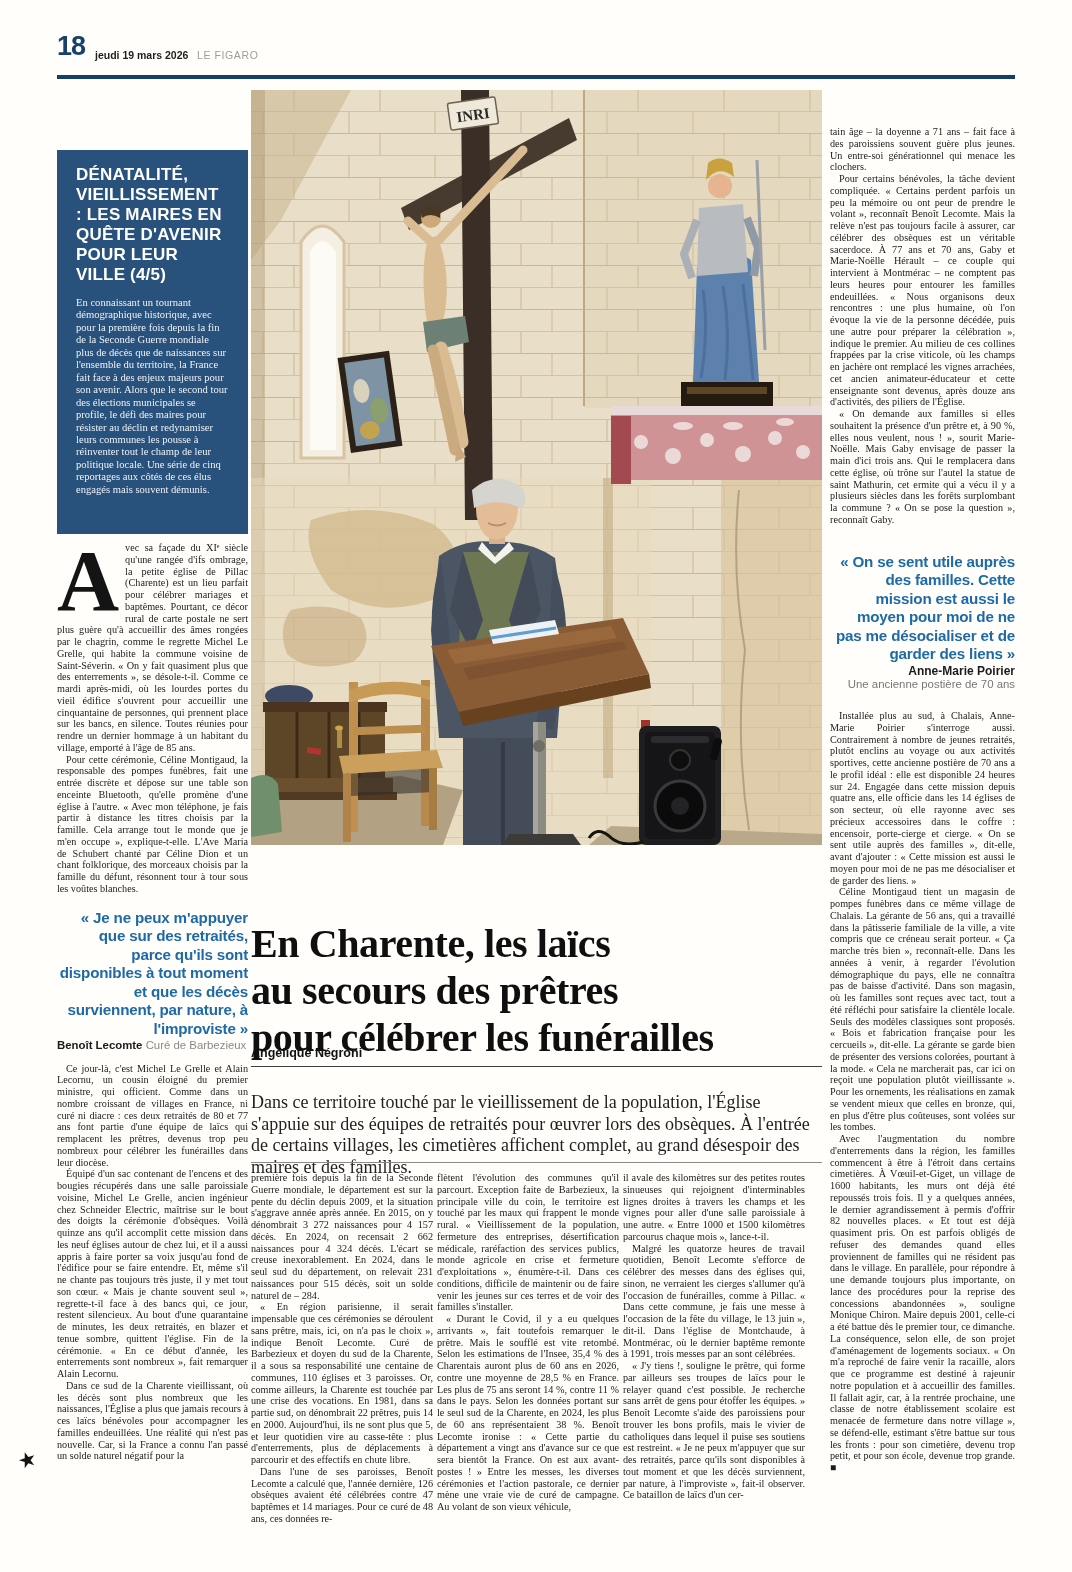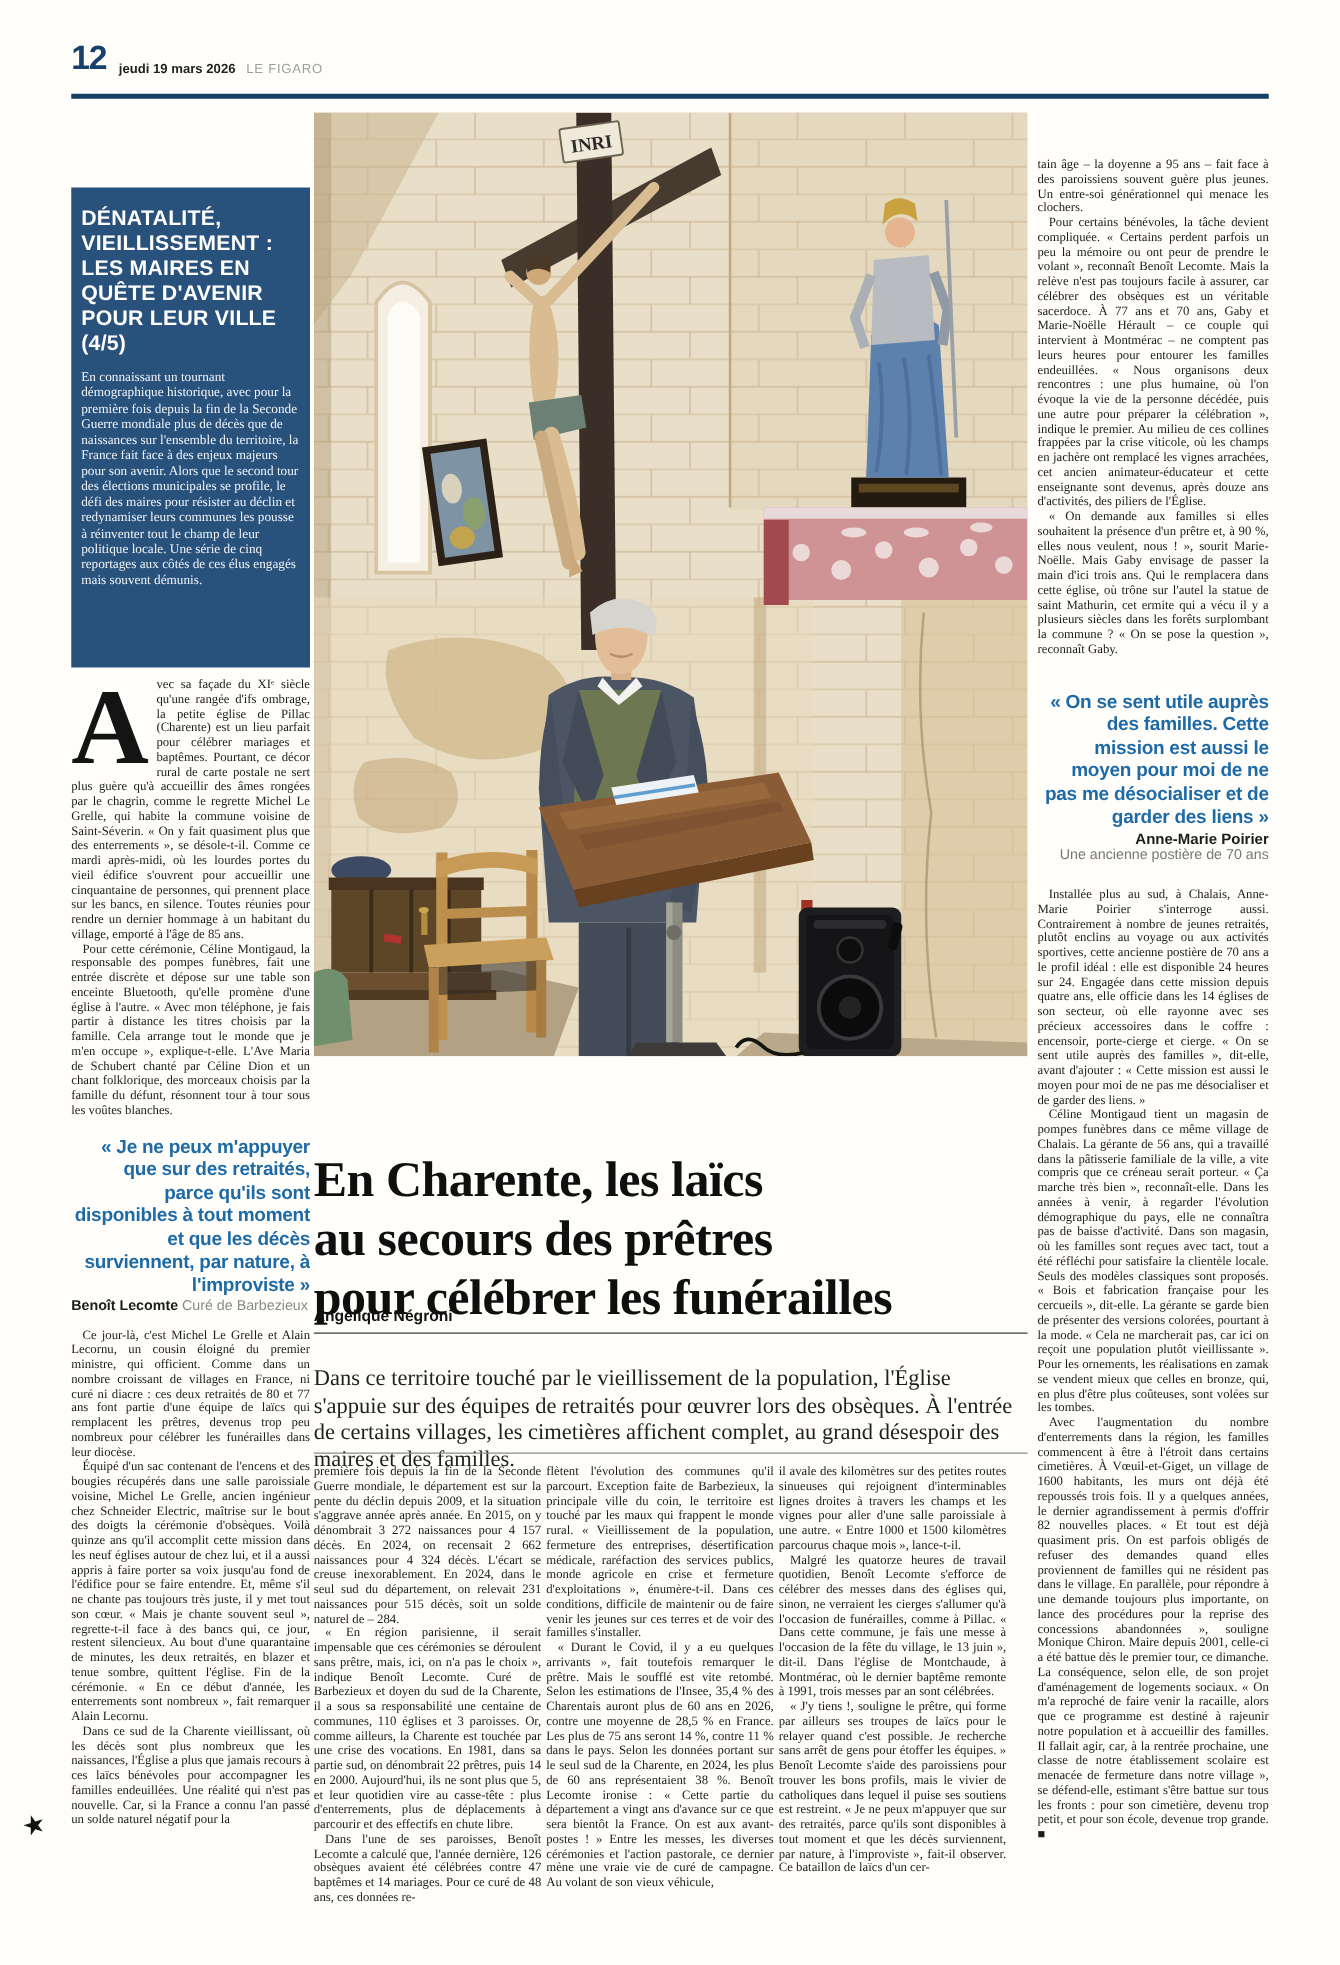--- a/index.html
+++ b/index.html
@@ -8,21 +8,21 @@
   .page{position:relative;width:1072px;height:1572px;background:#fffefb;overflow:hidden;margin:0 auto}
 
   
   .hdr-num{position:absolute;left:57px;top:31px;font:bold 27px "Liberation Sans",sans-serif;color:#17406b;letter-spacing:-1px}
   .hdr-date{position:absolute;left:95px;top:49px;font:bold 10.5px "Liberation Sans",sans-serif;color:#1f1f1f}
   .hdr-brand{position:absolute;left:197px;top:49px;font:10.5px "Liberation Sans",sans-serif;color:#9d9d9d;letter-spacing:.6px}
   .hdr-section{position:absolute;left:0;right:0;top:36px;text-align:center;font:bold 26px "Liberation Serif",serif;color:#153f66;letter-spacing:10px}
   .hdr-rule{position:absolute;left:57px;width:958px;top:75px;height:4px;background:#153f66}
 
   
-  .series-box{position:absolute;left:57px;top:150px;width:191px;height:384px;background:#28517c;color:#fff;padding:15px 8px 10px;overflow:hidden}
+  .series-box{position:absolute;left:57px;top:150px;width:191px;height:384px;background:#28517c;color:#fff;padding:15px 19px 10px;overflow:hidden}
   .series-title{font:bold 17px/20px "Liberation Sans",sans-serif;margin:0 0 12px;letter-spacing:.2px}
   .series-body{font:10.6px/12.45px "Liberation Serif",serif;margin:0;color:#eef3f8}
 
   
   .article p{margin:0;font:10.2px/11.75px "Liberation Serif",serif;text-align:justify;color:#1b1b1b}
   .paras p{text-indent:9px}
   .cont-first p:first-child{text-indent:0}
   .indent{text-indent:9px}
   .dropcap{float:left;font:bold 86px/0.72 "Liberation Serif",serif;padding:9px 6px 0 0;color:#141414}
 
@@ -59,21 +59,21 @@
   .col p{margin:0;font:10.2px/11.75px "Liberation Serif",serif;text-align:justify;color:#1b1b1b;text-indent:9px}
   .col p:first-child{text-indent:0}
 
   .star{position:absolute;left:18px;top:1448px;font-size:21px;color:#131313;transform:rotate(-18deg)}
 </style>
 </head>
 <body>
 
 <div class="page">
 
-  <div class="hdr-num">12</div>
+  <div class="hdr-num">18</div>
   <div class="hdr-date">jeudi 19 mars 2026</div>
   <div class="hdr-brand">LE FIGARO</div>
   <div class="hdr-rule"></div>
 
   <div class="series-box">
     <h2 class="series-title">DÉNATALITÉ, VIEILLISSEMENT : LES MAIRES EN QUÊTE D'AVENIR POUR LEUR VILLE (4/5)</h2>
     <p class="series-body">En connaissant un tournant démographique historique, avec pour la première fois depuis la fin de la Seconde Guerre mondiale plus de décès que de naissances sur l'ensemble du territoire, la France fait face à des enjeux majeurs pour son avenir. Alors que le second tour des élections municipales se profile, le défi des maires pour résister au déclin et redynamiser leurs communes les pousse à réinventer tout le champ de leur politique locale. Une série de cinq reportages aux côtés de ces élus engagés mais souvent démunis.</p>
   </div>
 
   <div class="rail-left article">
@@ -272,21 +272,21 @@
       </div>
     <div class="col">
         <p>il avale des kilomètres sur des petites routes sinueuses qui rejoignent d'interminables lignes droites à travers les champs et les vignes pour aller d'une salle paroissiale à une autre. « Entre 1000 et 1500 kilomètres parcourus chaque mois », lance-t-il.</p>
         <p>Malgré les quatorze heures de travail quotidien, Benoît Lecomte s'efforce de célébrer des messes dans des églises qui, sinon, ne verraient les cierges s'allumer qu'à l'occasion de funérailles, comme à Pillac. « Dans cette commune, je fais une messe à l'occasion de la fête du village, le 13 juin », dit-il. Dans l'église de Montchaude, à Montmérac, où le dernier baptême remonte à 1991, trois messes par an sont célébrées.</p>
         <p>« J'y tiens !, souligne le prêtre, qui forme par ailleurs ses troupes de laïcs pour le relayer quand c'est possible. Je recherche sans arrêt de gens pour étoffer les équipes. » Benoît Lecomte s'aide des paroissiens pour trouver les bons profils, mais le vivier de catholiques dans lequel il puise ses soutiens est restreint. « Je ne peux m'appuyer que sur des retraités, parce qu'ils sont disponibles à tout moment et que les décès surviennent, par nature, à l'improviste », fait-il observer. Ce bataillon de laïcs d'un cer-</p>
       </div>
   </div>
 
   <div class="rail-right article">
     <div class="paras cont-first">
-        <p>tain âge – la doyenne a 95 ans – fait face à des paroissiens souvent guère plus jeunes. Un entre-soi générationnel qui menace les clochers.</p>
+        <p>tain âge – la doyenne a 71 ans – fait face à des paroissiens souvent guère plus jeunes. Un entre-soi générationnel qui menace les clochers.</p>
         <p>Pour certains bénévoles, la tâche devient compliquée. « Certains perdent parfois un peu la mémoire ou ont peur de prendre le volant », reconnaît Benoît Lecomte. Mais la relève n'est pas toujours facile à assurer, car célébrer des obsèques est un véritable sacerdoce. À 77 ans et 70 ans, Gaby et Marie-Noëlle Hérault – ce couple qui intervient à Montmérac – ne comptent pas leurs heures pour entourer les familles endeuillées. « Nous organisons deux rencontres : une plus humaine, où l'on évoque la vie de la personne décédée, puis une autre pour préparer la célébration », indique le premier. Au milieu de ces collines frappées par la crise viticole, où les champs en jachère ont remplacé les vignes arrachées, cet ancien animateur-éducateur et cette enseignante sont devenus, après douze ans d'activités, des piliers de l'Église.</p>
         <p>« On demande aux familles si elles souhaitent la présence d'un prêtre et, à 90 %, elles nous veulent, nous ! », sourit Marie-Noëlle. Mais Gaby envisage de passer la main d'ici trois ans. Qui le remplacera dans cette église, où trône sur l'autel la statue de saint Mathurin, cet ermite qui a vécu il y a plusieurs siècles dans les forêts surplombant la commune ? « On se pose la question », reconnaît Gaby.</p>
       </div>
     <div class="pullquote">
       <div class="pq-text">« On se sent utile auprès des familles. Cette mission est aussi le moyen pour moi de ne pas me désocialiser et de garder des liens »</div>
       <div class="pq-attr right">
         <span class="pq-name">Anne-Marie Poirier</span>
         <span class="pq-role">Une ancienne postière de 70 ans</span>
       </div>
     </div>

